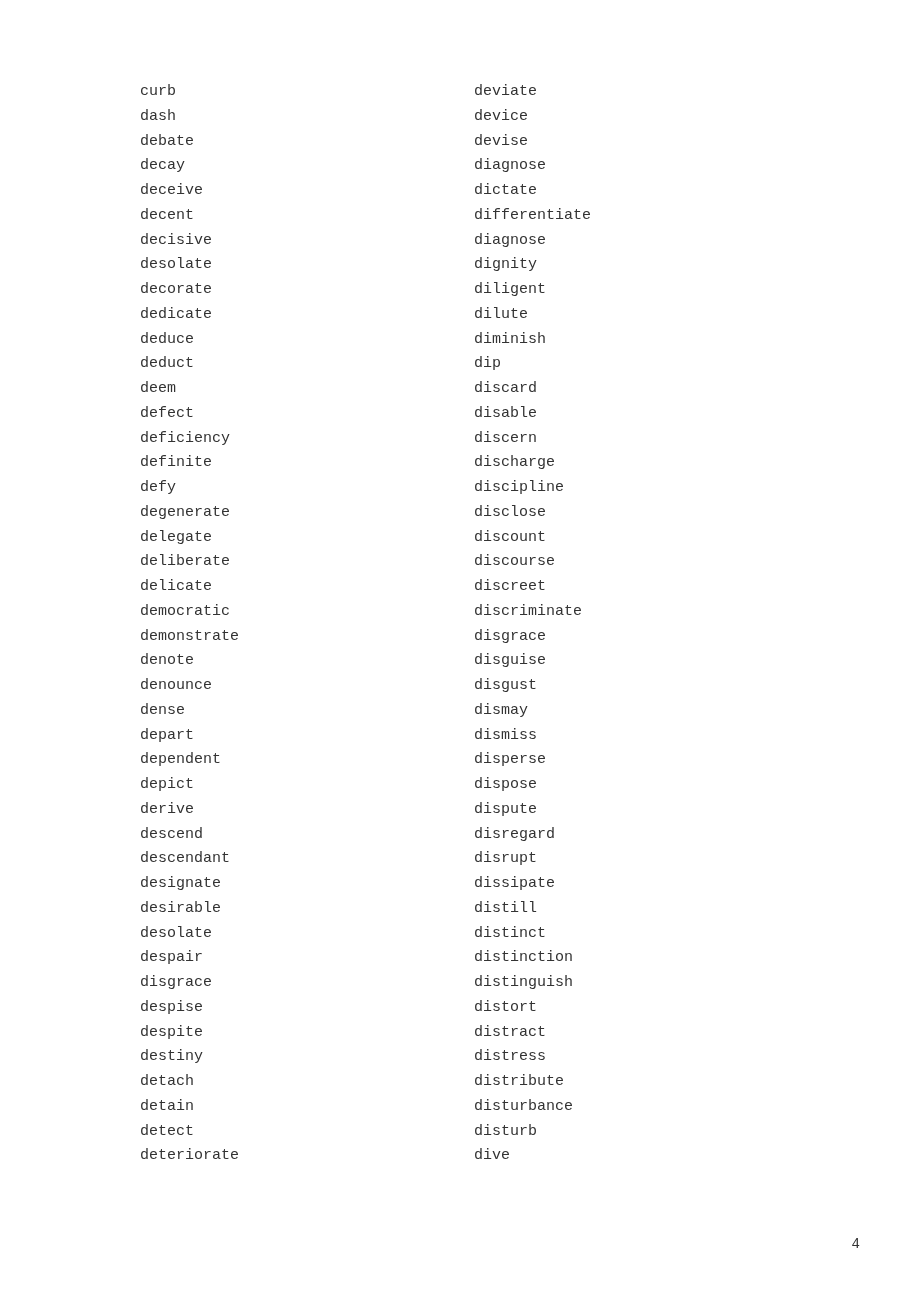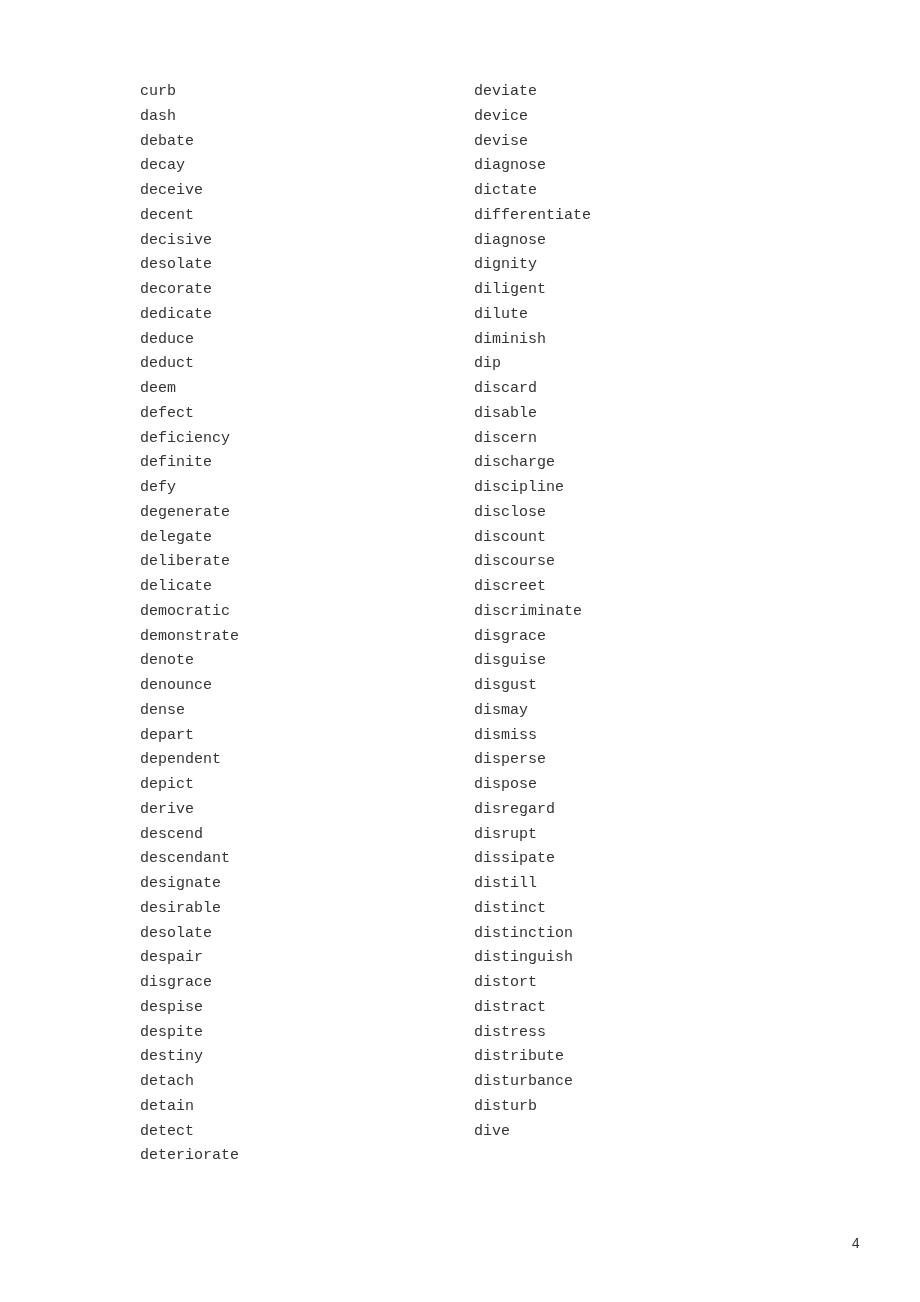--- a/index.html
+++ b/index.html
@@ -127,20 +127,21 @@
         <div class="word-item">discourse</div>
         <div class="word-item">discreet</div>
         <div class="word-item">discriminate</div>
         <div class="word-item">disgrace</div>
         <div class="word-item">disguise</div>
         <div class="word-item">disgust</div>
         <div class="word-item">dismay</div>
         <div class="word-item">dismiss</div>
         <div class="word-item">disperse</div>
         <div class="word-item">dispose</div>
+        <div class="word-item">dispute</div>
         <div class="word-item">disregard</div>
         <div class="word-item">disrupt</div>
         <div class="word-item">dissipate</div>
         <div class="word-item">distill</div>
         <div class="word-item">distinct</div>
         <div class="word-item">distinction</div>
         <div class="word-item">distinguish</div>
         <div class="word-item">distort</div>
         <div class="word-item">distract</div>
         <div class="word-item">distress</div>

